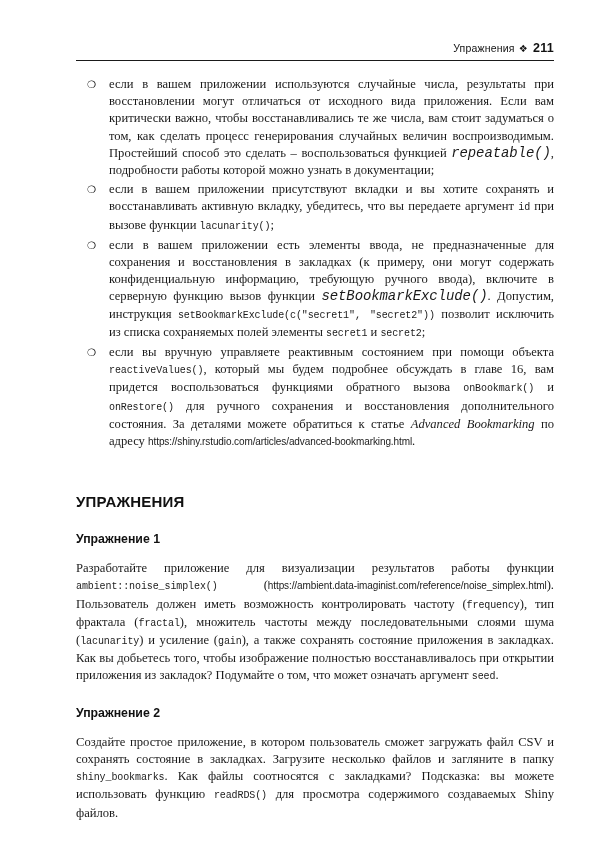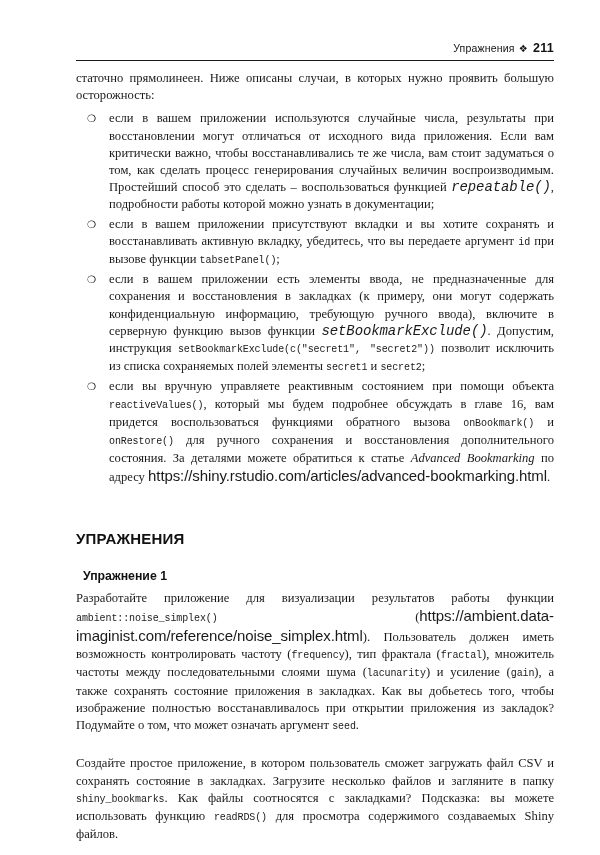--- a/index.html
+++ b/index.html
@@ -108,73 +108,72 @@
   
   code.mono-i {
     font-family: "Liberation Mono", "DejaVu Sans Mono", monospace;
     font-size: 14px;
     letter-spacing: -0.1px;
     font-style: italic;
   }
   i.title-it { }
   .urltext {
     font-family: "Liberation Sans", "DejaVu Sans", sans-serif;
-    font-size: 15px;
+    font-size: 10px;
     letter-spacing: -0.1px;
   }
 
   
   h1.section-head {
     margin: 0;
     padding: 0;
     font-family: "Liberation Sans", "DejaVu Sans", sans-serif;
     font-weight: bold;
     font-size: 21px;
     letter-spacing: 0.2px;
     color: #111;
     font-variant: small-caps;
     text-transform: lowercase;
   }
   .head-spacer { height: 36px; }
 
   
   h2.ex-head {
-    margin: 7px;
+    margin: 0;
     padding: 0;
     font-family: "Liberation Sans", "DejaVu Sans", sans-serif;
     font-weight: bold;
     font-size: 12.3px;
     color: #111;
     letter-spacing: 0px;
   }
   .ex-block { margin-top: 20px; }
-  .ex-block p.para { margin-top: 6px; }
+  .ex-block p.para { margin-top: 14px; }
 </style>
 </head>
 <body>
 
 <div class="page">
 
   <div class="header">
     <span class="hdr-title">Упражнения</span><span class="hdr-floret">❖</span><span class="hdr-page">211</span>
   </div>
   <div class="header-rule"></div>
 
   <div class="body-col">
 
-    <p class="para">статочно прямолинеен. Ниже описаны случаи, в которых нужно проявить большую осторожность:</p>
 
     <ul class="bullets">
 
       <li>
         <span class="marker">❍</span><span>если в вашем приложении используются случайные числа, результаты при восстановлении могут отличаться от исходного вида приложения. Если вам критически важно, чтобы восстанавливались те же числа, вам стоит задуматься о том, как сделать процесс генерирования случайных величин воспроизводимым. Простейший способ это сделать – воспользоваться функцией </span><code class="mono-i">repeatable()</code><span>, подробности работы которой можно узнать в документации;</span>
       </li>
 
       <li>
-        <span class="marker">❍</span><span>если в вашем приложении присутствуют вкладки и вы хотите сохранять и восстанавливать активную вкладку, убедитесь, что вы передаете аргумент </span><code class="mono">id</code><span> при вызове функции </span><code class="mono">tabsetPanel()</code><span>;</span>
+        <span class="marker">❍</span><span>если в вашем приложении присутствуют вкладки и вы хотите сохранять и восстанавливать активную вкладку, убедитесь, что вы передаете аргумент </span><code class="mono">id</code><span> при вызове функции </span><code class="mono">lacunarity()</code><span>;</span>
       </li>
 
       <li>
         <span class="marker">❍</span><span>если в вашем приложении есть элементы ввода, не предназначенные для сохранения и восстановления в закладках (к примеру, они могут содержать конфиденциальную информацию, требующую ручного ввода), включите в серверную функцию вызов функции </span><code class="mono-i">setBookmark­Exclude()</code><span>. Допустим, инструкция </span><code class="mono">setBookmarkExclude(c("secret1", "se­cret2"))</code><span> позволит исключить из списка сохраняемых полей элементы </span><code class="mono">secret1</code><span> и </span><code class="mono">secret2</code><span>;</span>
       </li>
 
       <li>
         <span class="marker">❍</span><span>если вы вручную управляете реактивным состоянием при помощи объекта </span><code class="mono">reactiveValues()</code><span>, который мы будем подробнее обсуждать в главе 16, вам придется воспользоваться функциями обратного вызова </span><code class="mono">onBookmark()</code><span> и </span><code class="mono">onRestore()</code><span> для ручного сохранения и восстановления дополнительного состояния. За деталями можете обратиться к статье </span><i class="title-it">Advanced Bookmarking</i><span> по адресу </span><span class="urltext">https://shiny.rstudio.com/articles/advanced-bookmarking.html</span><span>.</span>
       </li>
 
@@ -183,17 +182,18 @@
     <div class="head-spacer"></div>
 
     <h1 class="section-head">Упражнения</h1>
 
     <div class="ex-block">
       <h2 class="ex-head">Упражнение 1</h2>
       <p class="para"><span>Разработайте приложение для визуализации результатов работы функции </span><code class="mono">ambient::noise_simplex()</code><span> (</span><span class="urltext">https://ambient.data-imaginist.com/reference/noise_simplex.html</span><span>). Пользователь должен иметь возможность контролировать частоту (</span><code class="mono">frequency</code><span>), тип фрактала (</span><code class="mono">fractal</code><span>), множитель частоты между последовательными слоями шума (</span><code class="mono">lacunarity</code><span>) и усиление (</span><code class="mono">gain</code><span>), а также сохранять состояние приложения в закладках. Как вы добьетесь того, чтобы изображение полностью восстанавливалось при открытии приложения из закладок? Подумайте о том, что может означать аргумент </span><code class="mono">seed</code><span>.</span></p>
     </div>
 
     <div class="ex-block">
+      <h2 class="ex-head">Упражнение 2</h2>
       <p class="para"><span>Создайте простое приложение, в котором пользователь сможет загружать файл CSV и сохранять состояние в закладках. Загрузите несколько файлов и загляните в папку </span><code class="mono">shiny_bookmarks</code><span>. Как файлы соотносятся с закладками? Подсказка: вы можете использовать функцию </span><code class="mono">readRDS()</code><span> для просмотра содержимого создаваемых Shiny файлов.</span></p>
     </div>
 
   </div>
 </div>
 
 </body></html>

